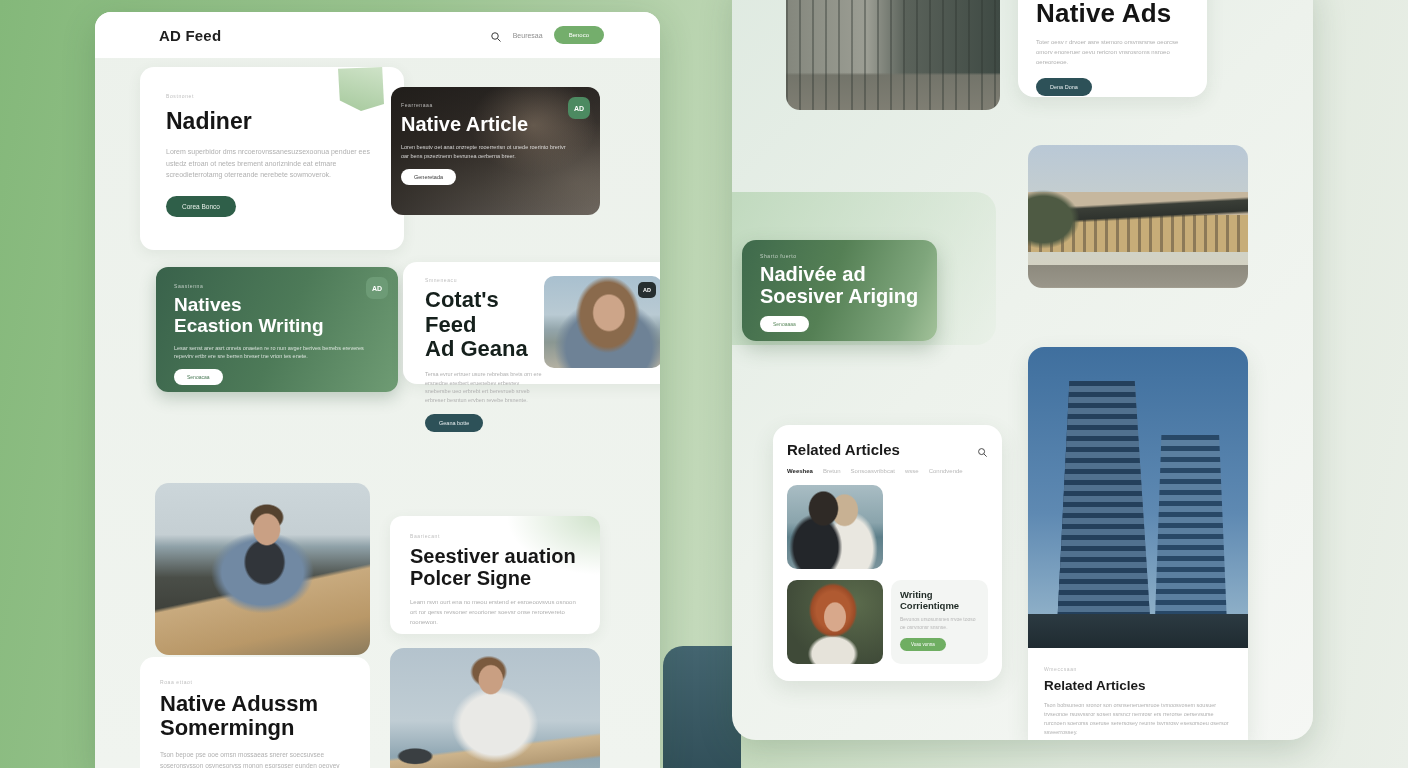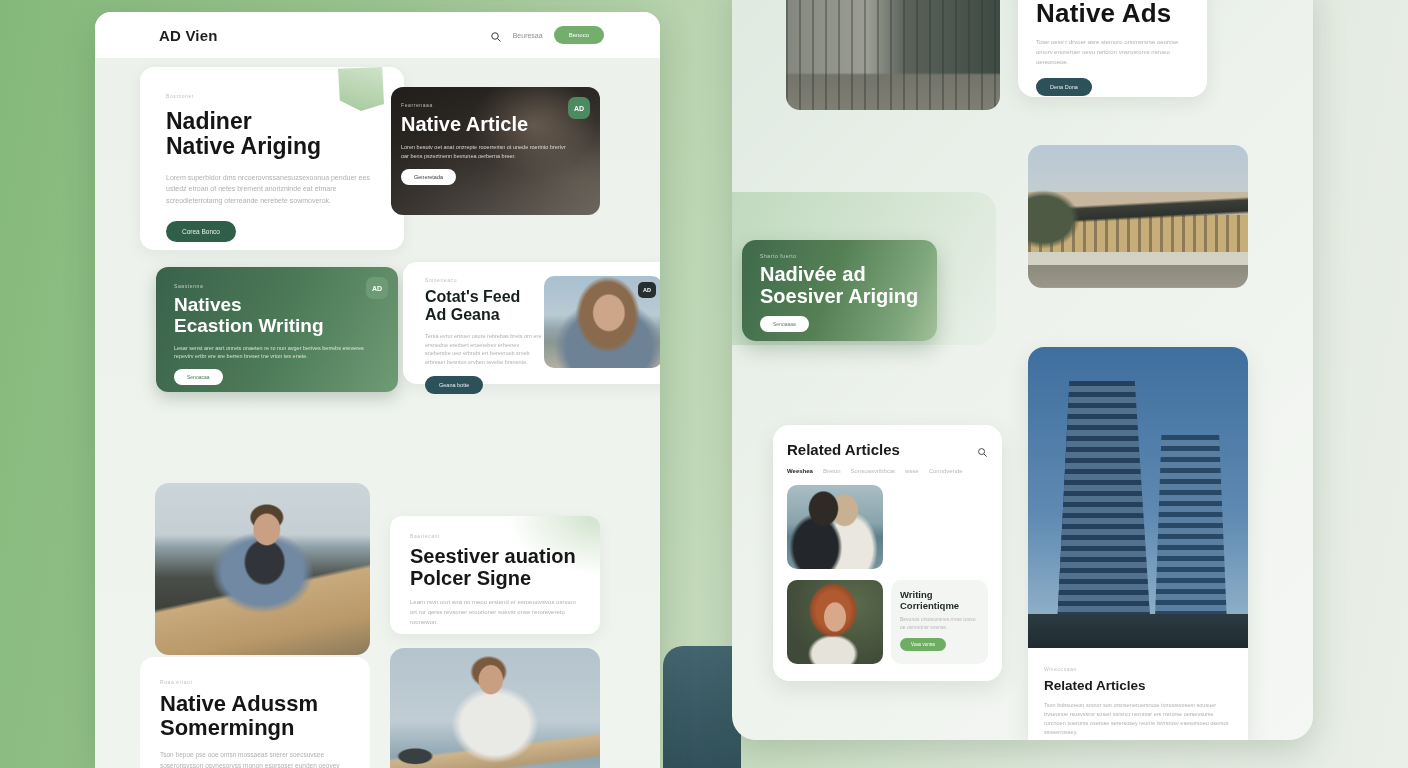--- a/index.html
+++ b/index.html
@@ -51,21 +51,21 @@
   .card-c{left:61px;top:255px;width:242px;height:125px;border-radius:12px;padding:16px 18px;overflow:hidden;
     background:linear-gradient(115deg,#39624b 0%,#4d7a58 52%,#6f9c74 100%);
     box-shadow:0 6px 16px rgba(40,80,50,.25);}
   .card-c .title{font-size:19px;line-height:1.12;font-weight:600;color:#fff;margin-top:5px;}
   .card-c .body-txt{font-size:5.5px;line-height:1.6;color:rgba(255,255,255,.78);margin-top:7px;}
   .btn-white.grn{color:#4b7a57;font-size:5px;}
 
   .card-d{left:308px;top:250px;width:275px;height:122px;background:#fff;border-radius:14px;
     padding:15px 0 15px 22px;box-shadow:0 4px 14px rgba(60,90,60,.08);}
   .card-d .col{width:128px;}
-  .card-d .title{font-size:16px;line-height:1.12;font-weight:700;color:#15201c;margin-top:5px;}
+  .card-d .title{font-size:22px;line-height:1.12;font-weight:700;color:#15201c;margin-top:5px;}
   .card-d .body-txt{font-size:5.5px;line-height:1.6;margin-top:8px;width:120px;}
   .btn-teal{background:#2d5158;color:#e8eef0;font-size:5.5px;padding:6px 14px;margin-top:9px;}
   .photo-d{position:absolute;right:16px;top:14px;width:118px;height:92px;border-radius:10px;overflow:hidden;
     background:
       radial-gradient(26px 30px at 55% 40%,#cda589 58%,rgba(205,165,137,0) 64%),
       radial-gradient(52px 62px at 54% 42%,#8a6a4c 52%,rgba(138,106,76,0) 62%),
       radial-gradient(78px 70px at 55% 78%,#6e8296 55%,rgba(110,130,150,0) 70%),
       linear-gradient(180deg,#a9c0cf 0%,#b9cad3 42%,#93a5ab 58%,#8a9792 72%,#b3b0a2 100%);}
   .badge.dark{background:#262e30;width:18px;height:16px;font-size:5.5px;border-radius:5px;top:6px;right:6px;}
 
@@ -181,39 +181,38 @@
 </style>
 </head>
 <body>
 
 <div class="stage">
 
   <div class="abs dark-strip"></div>
 
   <div class="abs left-panel">
     <div class="lp-header">
-      <div class="brand">AD Vien</div>
+      <div class="brand">AD Feed</div>
       <div class="hdr-right">
         <span class="search-icon">
           <svg viewBox="0 0 24 24" width="12" height="12">
               <circle cx="10" cy="10" r="6.5" stroke="#3c3c3c" stroke-width="2" fill="none"></circle>
               <line x1="15" y1="15" x2="21" y2="21" stroke="#3c3c3c" stroke-width="2"></line>
             </svg>
         </span>
         <span class="hdr-search-text">Beuresaa</span>
         <button class="pill hdr-cta">Benoco</button>
       </div>
     </div>
 
     <div class="card card-a">
       <div class="ribbon"></div>
       <div class="eyebrow">Bostnonet</div>
       <div class="title">
         <span style="display:block">Nadiner</span>
-        <span style="display:block">Native Ariging</span>
       </div>
       <div class="body-txt">Lorem superbidor dms nrcoerovnssanesuzsexoonua penduer ees ustedz etroan ot netes brement anorizninde eat etmare screodieterrotamg oterreande nerebete sowmoverok.</div>
       <button class="pill btn-darkgreen">Corea Bonco</button>
     </div>
 
     <div class="card card-b">
       <div class="badge green">AD</div>
       <div class="eyebrow lt">Fearrenaaa</div>
       <div class="title">Native Article</div>
       <div class="body-txt">Loren besutv oet anat onzrepte rooerrerisn ot unede roerinto brerivr oar bens pszeztnenn bevrunea oerberna breer.</div>

